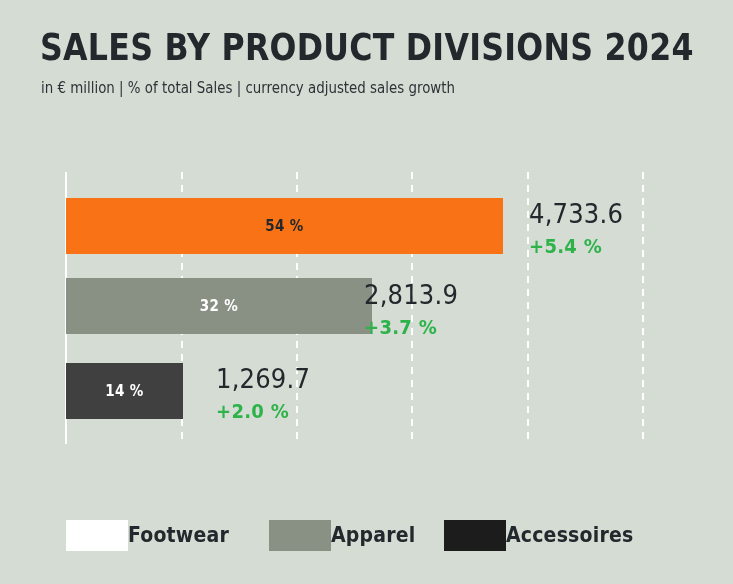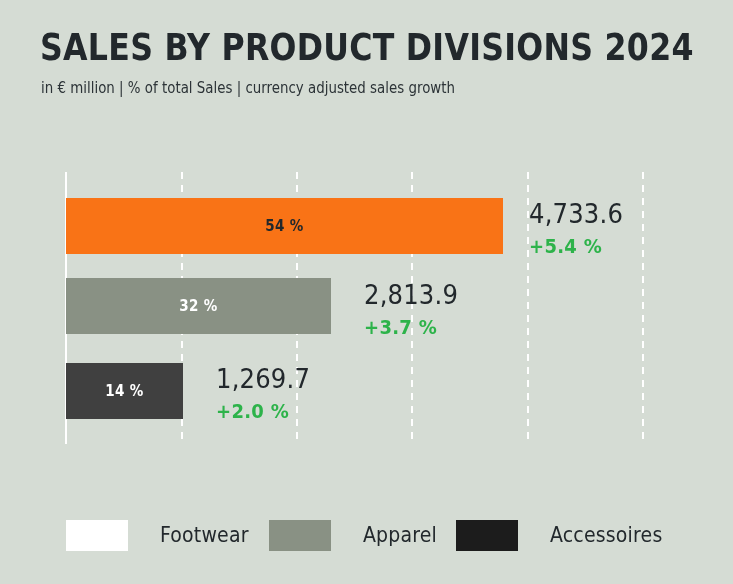--- a/index.html
+++ b/index.html
@@ -141,23 +141,23 @@
     width: 62px;
     height: 31px;
     flex: 0 0 auto;
   }
   .sw-footwear { background: #ffffff; }
   .sw-apparel { background: #899184; }
   .sw-accessoires { background: #1c1c1c; }
   .legend-label {
     font-family: "Liberation Sans Narrow", "DejaVu Sans Condensed", "Liberation Sans", sans-serif;
     font-size: 21px;
-    font-weight: normal;
+    font-weight: bold;
     color: #22282c;
-    margin-left: 32px;
+    margin-left: 0;
     letter-spacing: 0.2px;
     white-space: nowrap;
   }
 </style>
 </head>
 <body>
 
 <div class="page">
 
   <div class="chart-title">SALES BY PRODUCT DIVISIONS 2024</div>
@@ -175,21 +175,21 @@
     <div class="gridline" style="left:642px;"></div>
 
     <div class="bar bar-footwear" style="top:198px; height:56px; width:437px;">
       <span class="bar-pct pct-dark">54 %</span>
     </div>
     <div class="value-group" style="left:529px; top:200px;">
       <div class="value-main">4,733.6</div>
       <div class="value-growth">+5.4 %</div>
     </div>
 
-    <div class="bar bar-apparel" style="top:278px; height:56px; width:265px;">
+    <div class="bar bar-apparel" style="top:278px; height:56px; width:306px;">
       <span class="bar-pct pct-light">32 %</span>
     </div>
     <div class="value-group" style="left:364px; top:281px;">
       <div class="value-main">2,813.9</div>
       <div class="value-growth">+3.7 %</div>
     </div>
 
     <div class="bar bar-accessoires" style="top:363px; height:56px; width:117px;">
       <span class="bar-pct pct-light">14 %</span>
     </div>
@@ -205,20 +205,20 @@
     <div class="legend-item" style="left:66px;">
       <span class="legend-swatch sw-footwear"></span>
       <span class="legend-label">Footwear</span>
     </div>
 
     <div class="legend-item" style="left:269px;">
       <span class="legend-swatch sw-apparel"></span>
       <span class="legend-label">Apparel</span>
     </div>
 
-    <div class="legend-item" style="left:456px;">
+    <div class="legend-item" style="left:444px;">
       <span class="legend-swatch sw-accessoires"></span>
       <span class="legend-label">Accessoires</span>
     </div>
 
   </div>
 
 </div>
 
 </body></html>

